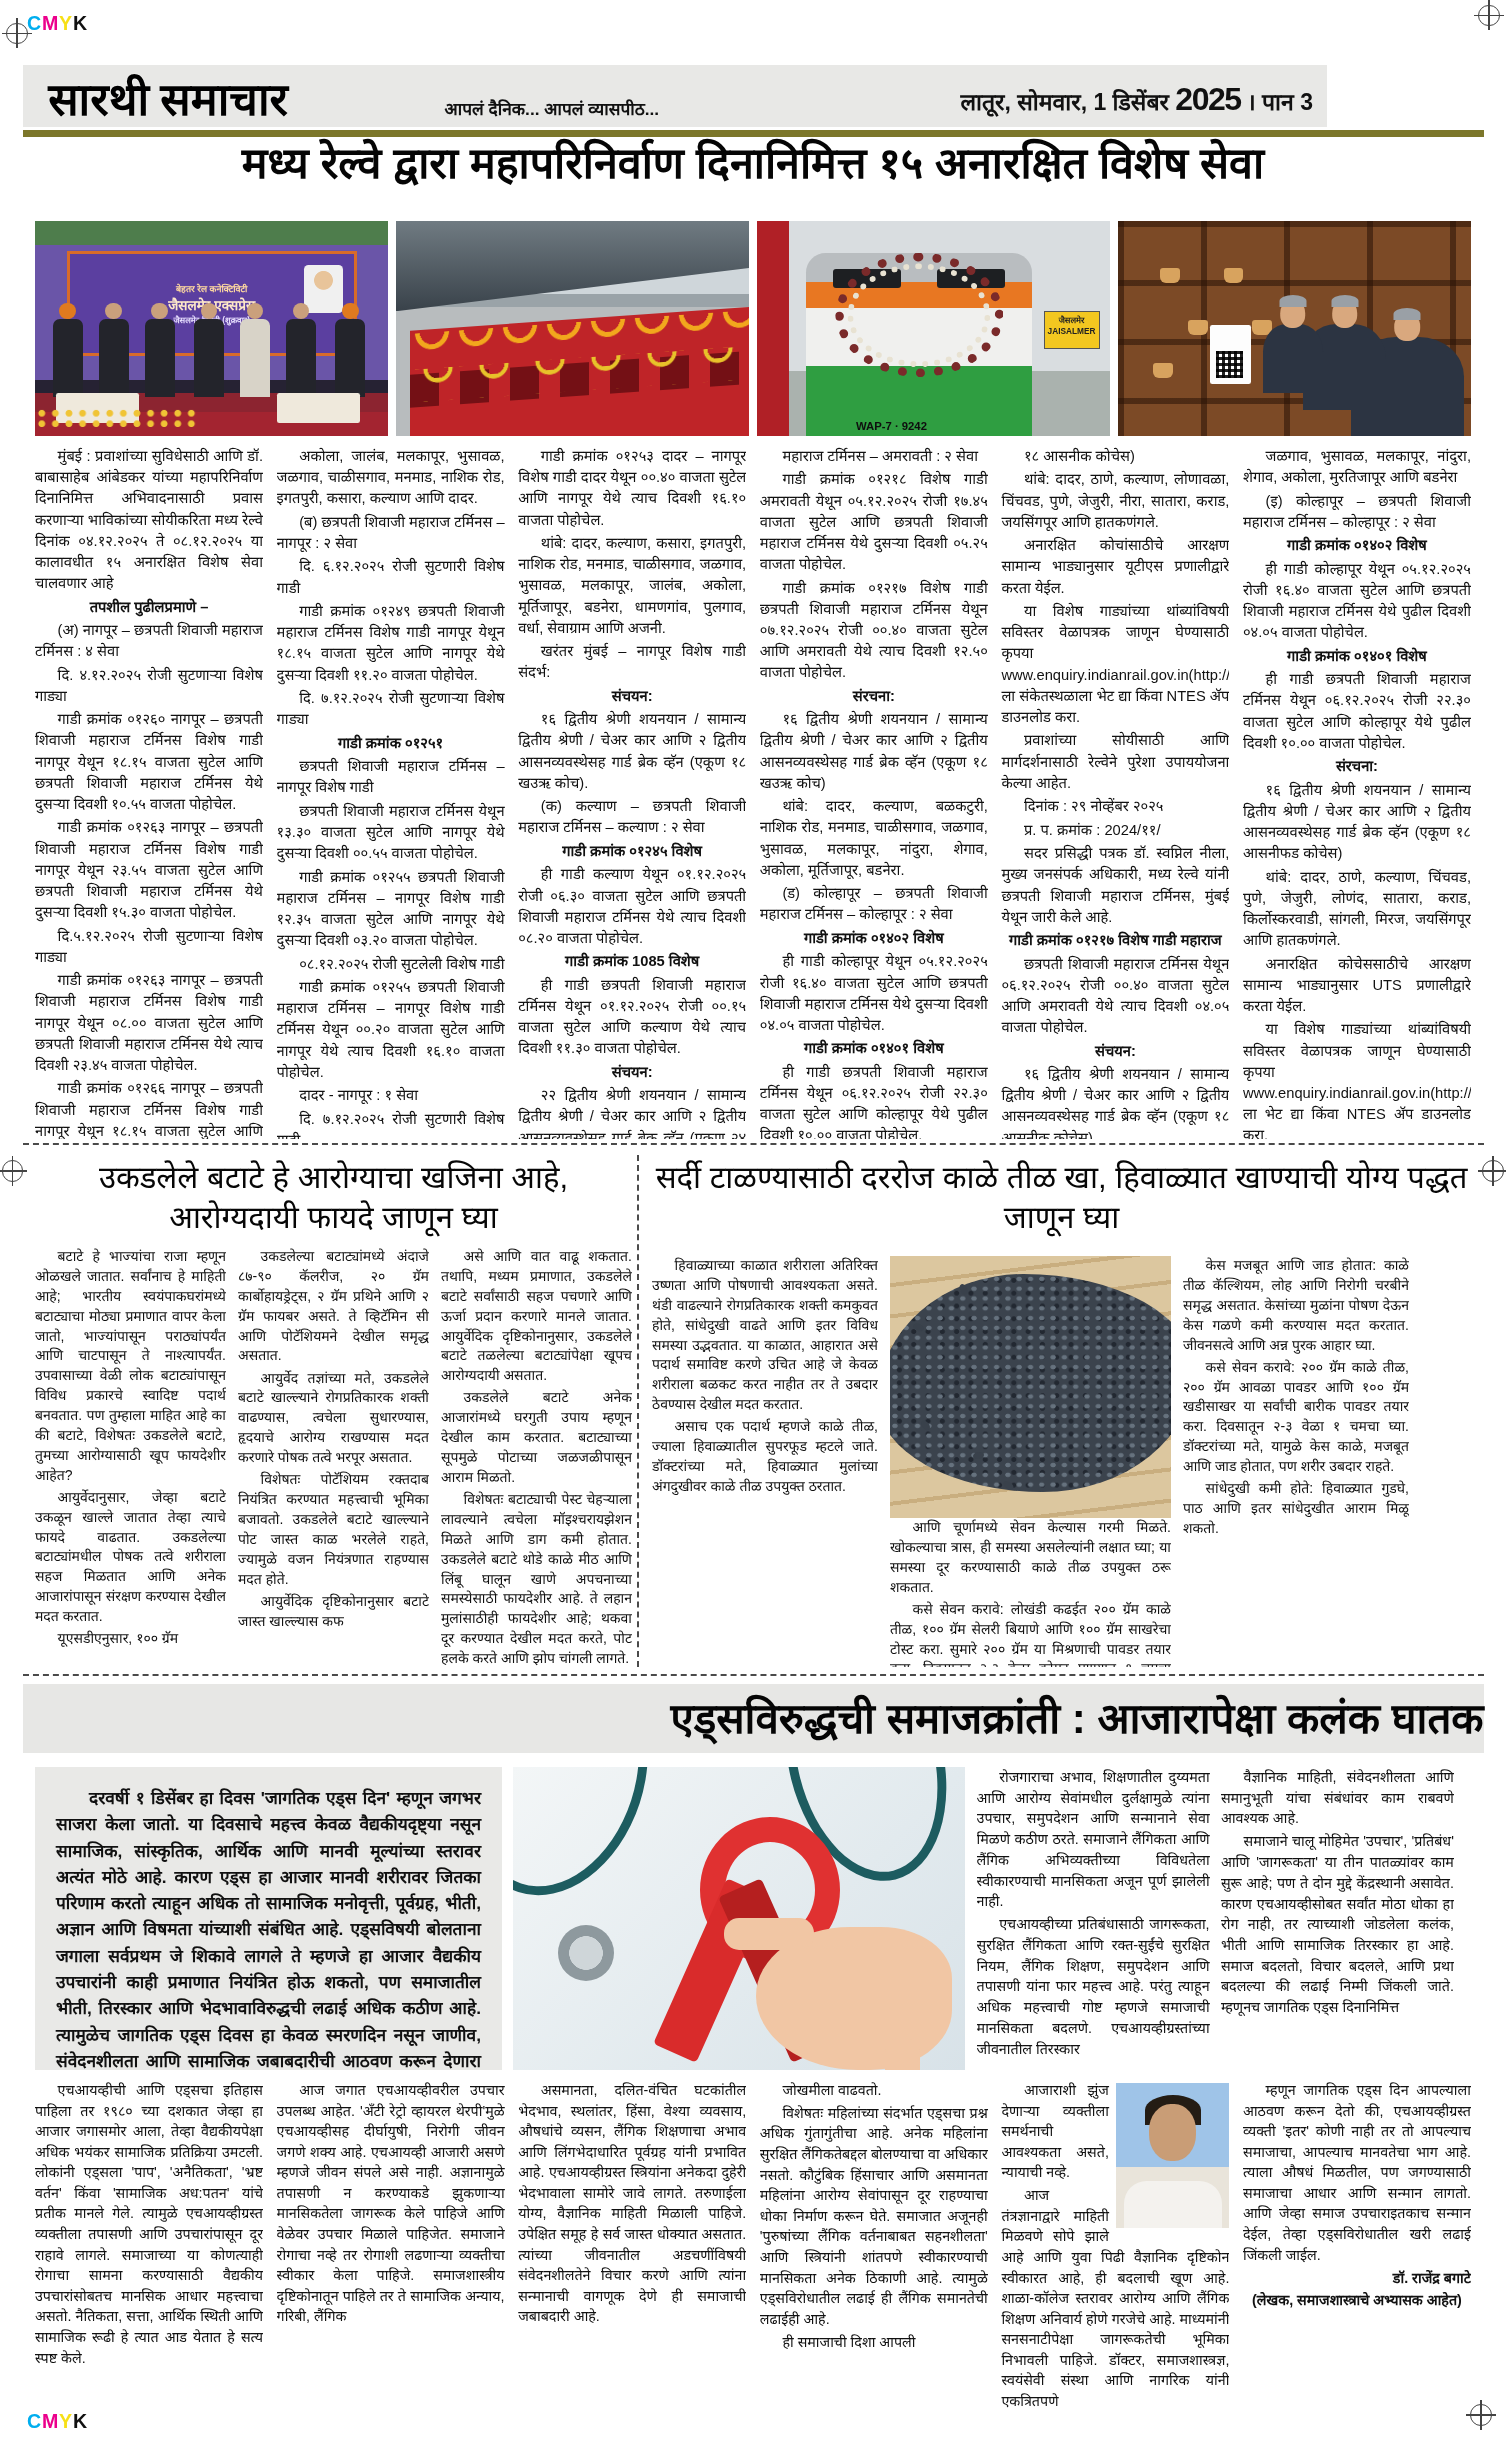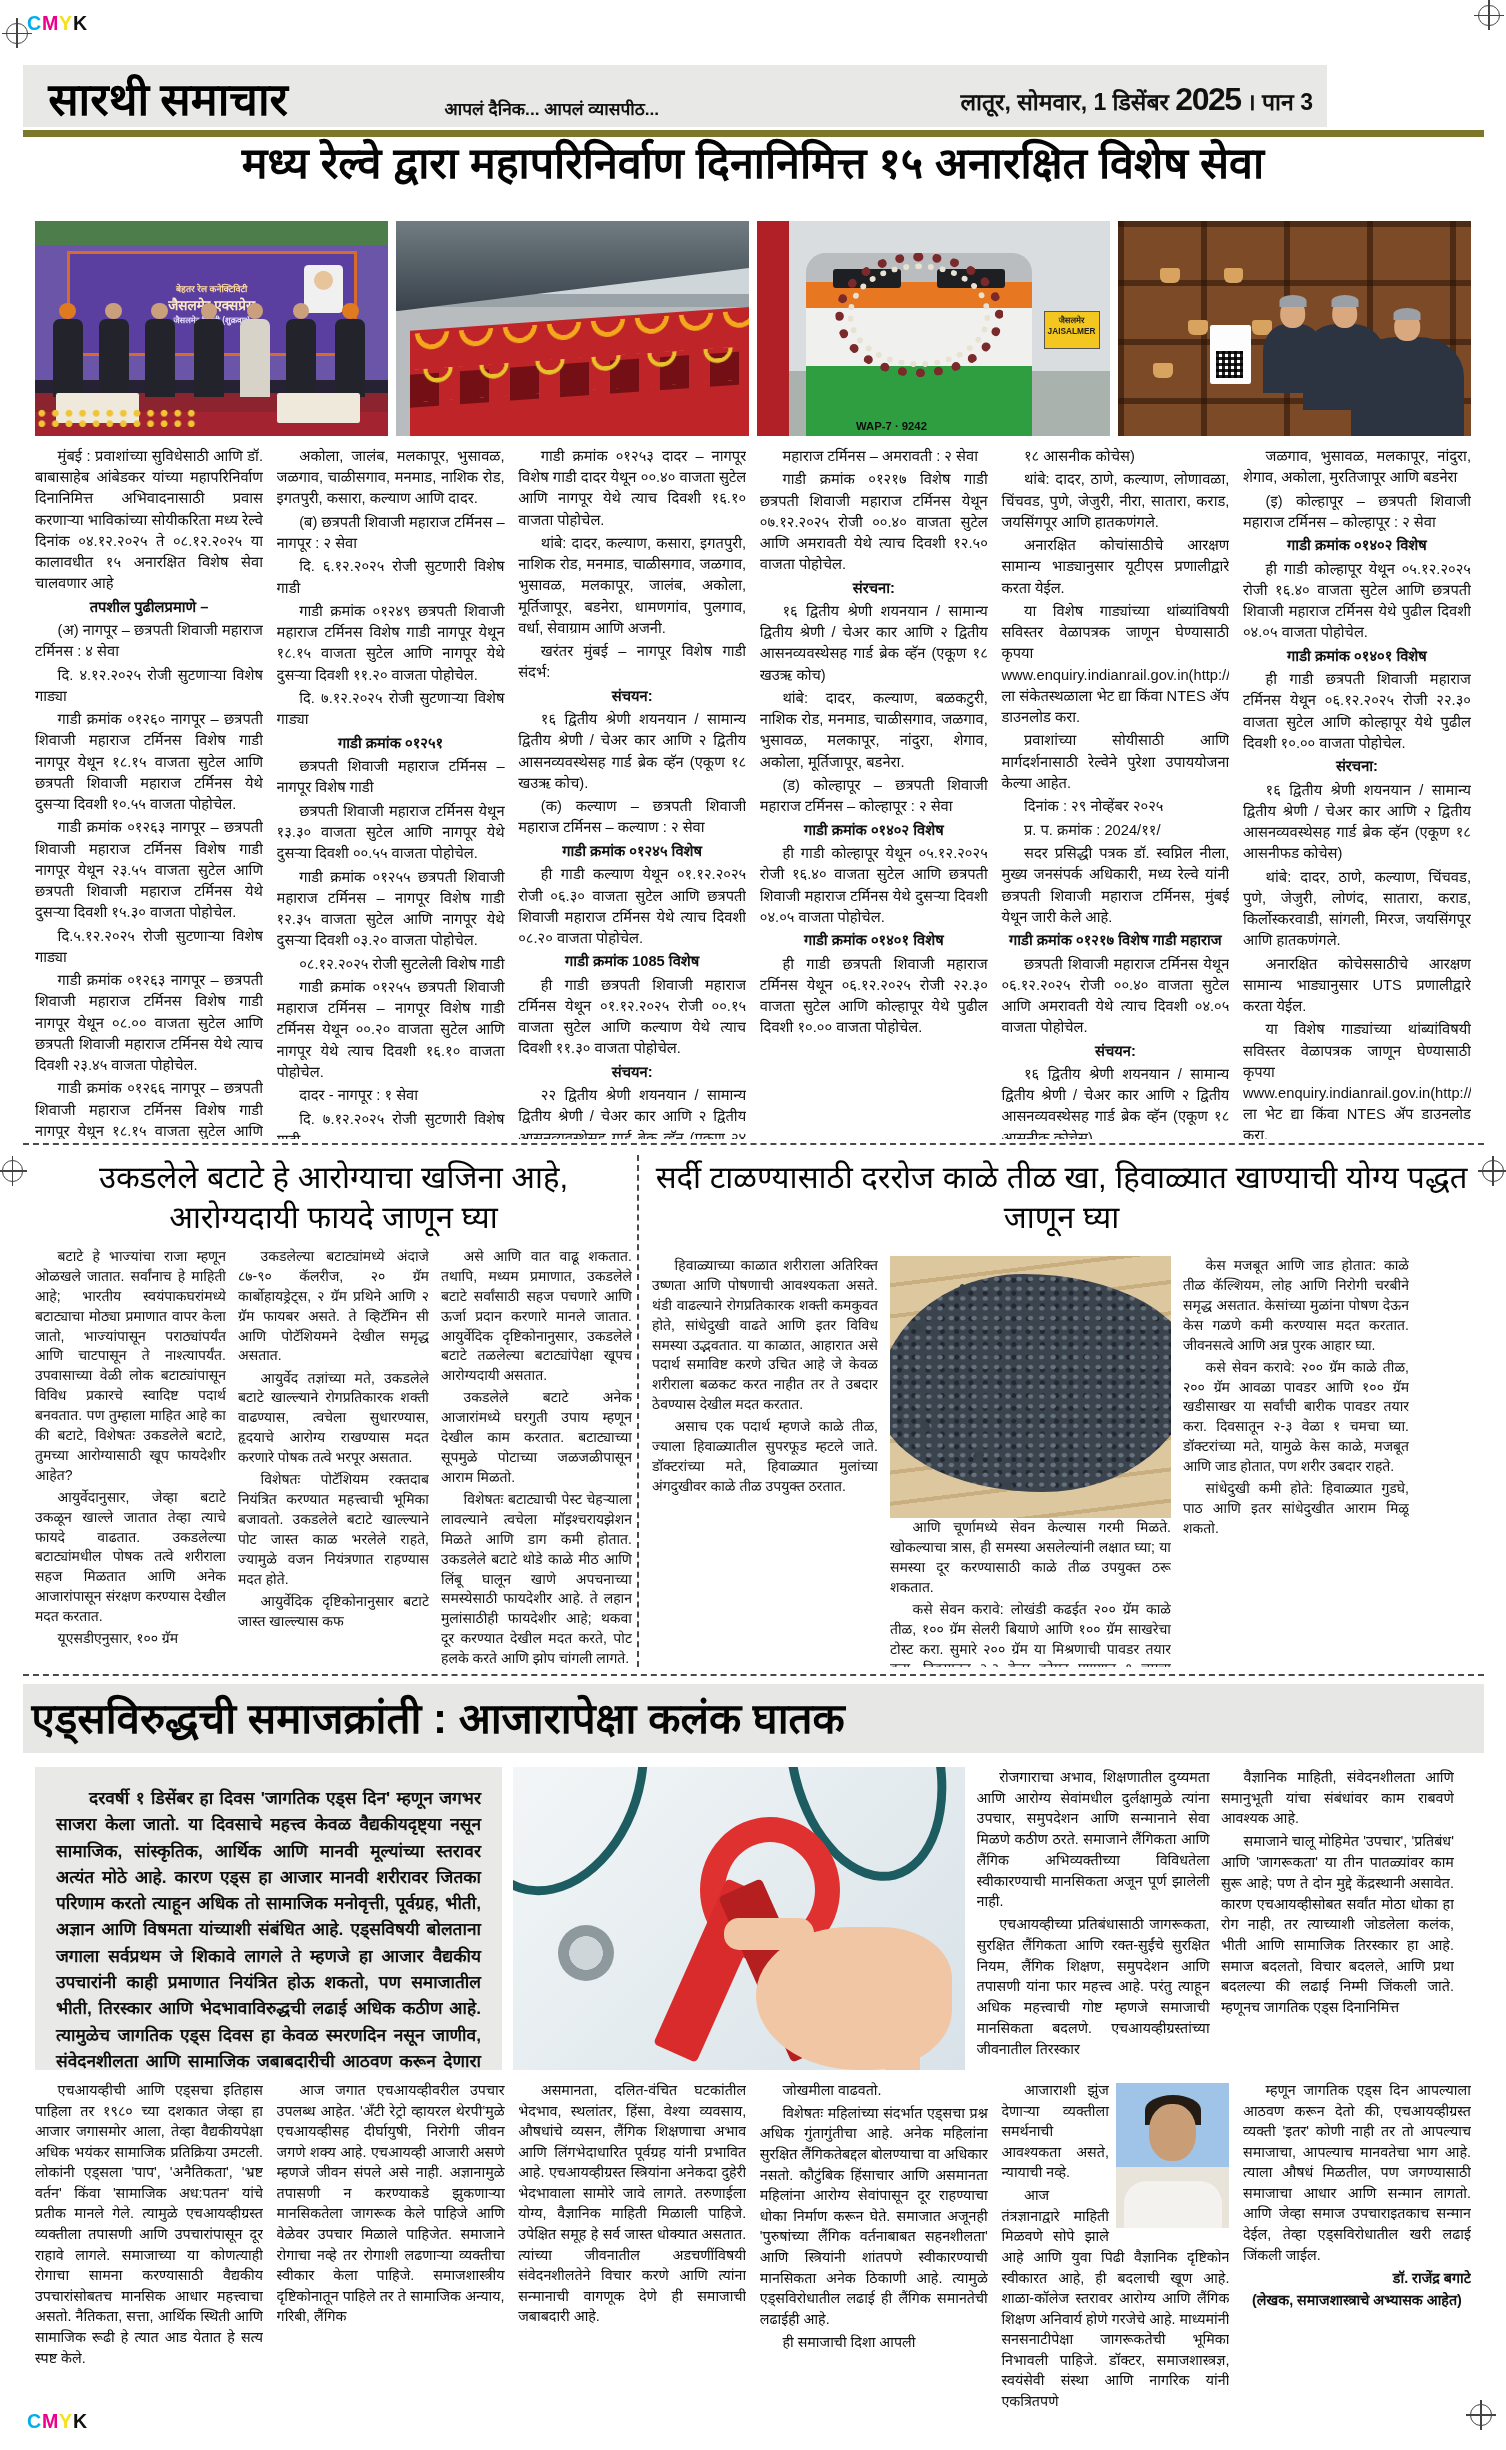--- a/index.html
+++ b/index.html
@@ -98,21 +98,21 @@
   .sesame-mid{width:281px;overflow:hidden;font-size:14px;line-height:1.42;}
   .sesame-img{position:relative;width:100%;height:262px;overflow:hidden;
       background:repeating-linear-gradient(173deg,#dcc79f 0 27px,#c9ae7f 27px 31px);}
   .pile{position:absolute;right:-22.6px;top:18px;width:316px;height:218px;background:#3b434d;
       border-radius:46% 54% 48% 52%/58% 44% 56% 42%;
       background-image:radial-gradient(#66727e 2.3px,transparent 3px),radial-gradient(#222831 2.3px,transparent 3px);
       background-size:11.3px 9.8px,14.3px 12.8px;}
   .seed{position:absolute;width:11.3px;height:6.8px;background:#39414b;border-radius:50%;}
   
   .aids-band{position:absolute;left:22.6px;top:1684px;width:1461px;height:69px;background:#e7e7e5;}
-  .aids-band .t{width:100%;text-align:left;font-size:42px;font-weight:800;line-height:69px;color:#050505;padding-left:9px;}
+  .aids-band .t{width:100%;text-align:right;font-size:42px;font-weight:800;line-height:69px;color:#050505;}
   .aids-row1{position:absolute;left:35px;top:1767px;width:1436px;height:303px;display:flex;gap:11.3px;}
   .aids-intro{width:467px;background:#e9e9e7;padding:18px 21px;box-sizing:border-box;
       font-size:17.3px;font-weight:bold;line-height:1.52;text-align:justify;overflow:hidden;}
   .aids-intro .txt{text-indent:33px;}
   .ribbon-img{position:relative;width:452px;background:linear-gradient(135deg,#f3f6f7,#e2eaee 60%,#d8e2e8);overflow:hidden;}
   .st{position:absolute;border:9.8px solid #1d5c60;border-radius:50%;}
   .st1{width:158px;height:226px;left:-45px;top:-113px;transform:rotate(18deg);}
   .st2{width:136px;height:226px;right:22.6px;top:-128px;transform:rotate(-14deg);}
   .chest{position:absolute;left:45px;top:158px;width:56px;height:56px;border-radius:50%;
       background:radial-gradient(circle,#cfd6d9 0 42%,#8e999e 43% 100%);}
@@ -248,20 +248,21 @@
         <p>(क) कल्याण – छत्रपती शिवाजी महाराज टर्मिनस – कल्याण : २ सेवा</p>
         <p class="bh">गाडी क्रमांक ०१२४५ विशेष</p>
         <p>ही गाडी कल्याण येथून ०१.१२.२०२५ रोजी ०६.३० वाजता सुटेल आणि छत्रपती शिवाजी महाराज टर्मिनस येथे त्याच दिवशी ०८.२० वाजता पोहोचेल.</p>
         <p class="bh">गाडी क्रमांक 1085 विशेष</p>
         <p>ही गाडी छत्रपती शिवाजी महाराज टर्मिनस येथून ०१.१२.२०२५ रोजी ००.१५ वाजता सुटेल आणि कल्याण येथे त्याच दिवशी ११.३० वाजता पोहोचेल.</p>
         <p class="bh">संचयन:</p>
         <p>२२ द्वितीय श्रेणी शयनयान / सामान्य द्वितीय श्रेणी / चेअर कार आणि २ द्वितीय आसनव्यवस्थेसह गार्ड ब्रेक व्हॅन (एकूण २४ खउऋ कोच).</p>
       </div>
     <div class="col">
         <p>महाराज टर्मिनस – अमरावती : २ सेवा</p>
+        <p>गाडी क्रमांक ०१२१८ विशेष गाडी अमरावती येथून ०५.१२.२०२५ रोजी १७.४५ वाजता सुटेल आणि छत्रपती शिवाजी महाराज टर्मिनस येथे दुसऱ्या दिवशी ०५.२५ वाजता पोहोचेल.</p>
         <p>गाडी क्रमांक ०१२१७ विशेष गाडी छत्रपती शिवाजी महाराज टर्मिनस येथून ०७.१२.२०२५ रोजी ००.४० वाजता सुटेल आणि अमरावती येथे त्याच दिवशी १२.५० वाजता पोहोचेल.</p>
         <p class="bh">संरचना:</p>
         <p>१६ द्वितीय श्रेणी शयनयान / सामान्य द्वितीय श्रेणी / चेअर कार आणि २ द्वितीय आसनव्यवस्थेसह गार्ड ब्रेक व्हॅन (एकूण १८ खउऋ कोच)</p>
         <p>थांबे: दादर, कल्याण, बळकटुरी, नाशिक रोड, मनमाड, चाळीसगाव, जळगाव, भुसावळ, मलकापूर, नांदुरा, शेगाव, अकोला, मूर्तिजापूर, बडनेरा.</p>
         <p>(ड) कोल्हापूर – छत्रपती शिवाजी महाराज टर्मिनस – कोल्हापूर : २ सेवा</p>
         <p class="bh">गाडी क्रमांक ०१४०२ विशेष</p>
         <p>ही गाडी कोल्हापूर येथून ०५.१२.२०२५ रोजी १६.४० वाजता सुटेल आणि छत्रपती शिवाजी महाराज टर्मिनस येथे दुसऱ्या दिवशी ०४.०५ वाजता पोहोचेल.</p>
         <p class="bh">गाडी क्रमांक ०१४०१ विशेष</p>
         <p>ही गाडी छत्रपती शिवाजी महाराज टर्मिनस येथून ०६.१२.२०२५ रोजी २२.३० वाजता सुटेल आणि कोल्हापूर येथे पुढील दिवशी १०.०० वाजता पोहोचेल.</p>
       </div>

